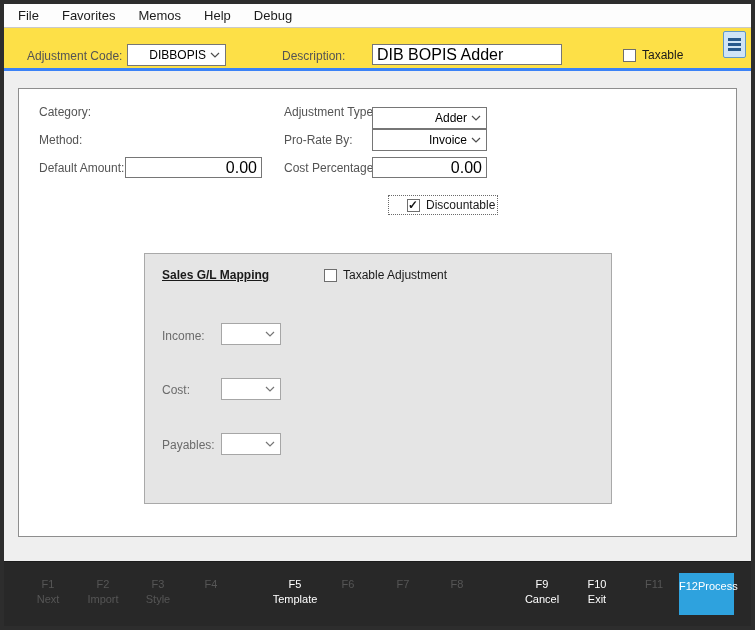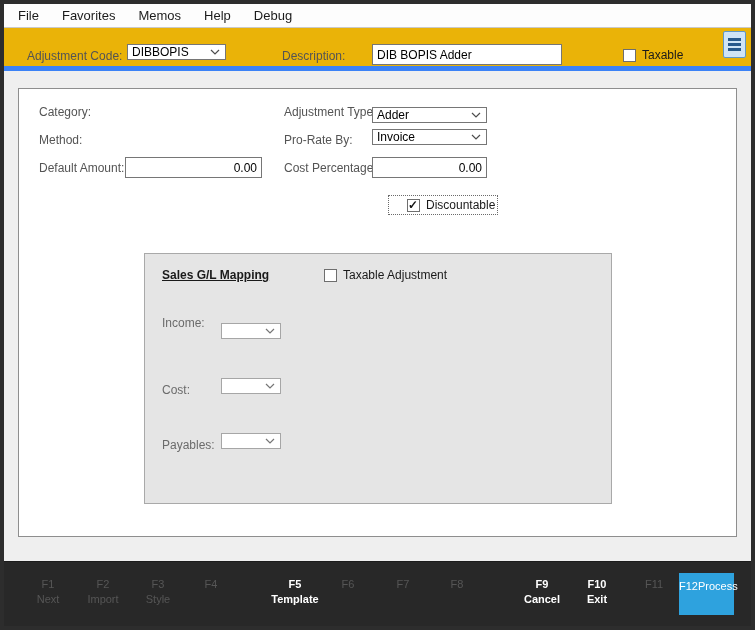--- a/index.html
+++ b/index.html
@@ -15,36 +15,36 @@
   .menubar {
     height: 24px; background: #fdfdfd; border-bottom: 1px solid #c9c9c9;
     display: flex; align-items: center; padding-left: 7px;
   }
   .menu-item {
     font-size: 13px; color: #1b1b1b; padding: 2px 7px; margin-right: 9px; cursor: default;
   }
 
   
   .header {
-    position: relative; height: 43px; background: #eab308; border-bottom: 5px solid #3b82f6;
+    position: relative; height: 43px; background: #fde047; border-bottom: 3px solid #3b82f6;
   }
   .lbl { font-size: 12px; color: #545454; white-space: nowrap; }
   .header .lbl { position: absolute; top: 21px; }
 
   .combo {
-    position: absolute; background: #ffffff; border: 1px solid #767676; height: 16px;
-    display: flex; align-items: center; justify-content: space-between;
+    position: absolute; background: #ffffff; border: 1px solid #767676; height: 22px;
+    display: flex; align-items: center; justify-content: flex-end;
     padding: 0 5px 0 4px; cursor: default;
   }
   .combo .val { font-size: 12px; color: #000; white-space: nowrap; overflow: hidden; }
   .chev { flex: 0 0 auto; margin-left: 4px; display: block; }
 
   .textbox {
     position: absolute; height: 21px; background: #fff; border: 1px solid #767676;
-    font-family: "Liberation Sans", sans-serif; font-size: 12px; color: #000; padding: 0 4px;
+    font-family: "Liberation Sans", sans-serif; font-size: 16px; color: #000; padding: 0 4px;
   }
   .textbox.num { text-align: right; }
 
   .checkwrap { position: absolute; display: flex; align-items: center; cursor: default; }
   .checkbox {
     width: 13px; height: 13px; background: #fff; border: 1px solid #6e6e6e;
     position: relative; flex: 0 0 auto;
   }
   .checkbox.checked::after {
     content: "✓"; position: absolute; left: 0px; top: -1px;
@@ -85,21 +85,21 @@
   
   .fkey-bar {
     position: relative; height: 65px; background: #282828; border-top: 1px solid #1c1c1c;
   }
   .fkey {
     position: absolute; top: 15px; width: 64px; text-align: center;
     font-size: 11px; line-height: 15px; cursor: default;
   }
   .fkey .k { display: block; }
   .fkey.disabled { color: #565656; }
-  .fkey.enabled { color: #ffffff; cursor: pointer; font-weight: bold; }
+  .fkey.enabled { color: #ffffff; cursor: pointer; }
   .fkey-process {
     position: absolute; left: 675px; top: 11px; width: 55px; height: 42px;
     background: #2ea2de; color: #fff; text-align: center; font-size: 11px;
     line-height: 15px; padding-top: 6px; cursor: pointer;
   }
 </style>
 </head>
 <body>
 
 <div class="window">
@@ -168,21 +168,21 @@
       </div>
 
       <div class="gl-box">
         <span class="gl-title">Sales G/L Mapping</span>
 
         <div class="checkwrap" style="left:179px; top:14px">
           <span class="checkbox"></span>
           <span class="checklabel">Taxable Adjustment</span>
         </div>
 
-        <span class="lbl" style="left:17px; top:62px">Income:</span>
+        <span class="lbl" style="left:17px; top:75px">Income:</span>
         <div class="combo" style="left:76px; top:69px; width:60px">
           <span class="val"></span>
           <svg class="chev" width="10" height="6" viewBox="0 0 10 6">
               <path d="M1 1 L5 5 L9 1" stroke="#767676" stroke-width="1.2" fill="none"></path>
             </svg>
         </div>
 
         <span class="lbl" style="left:17px; top:129px">Cost:</span>
         <div class="combo" style="left:76px; top:124px; width:60px">
           <span class="val"></span>

